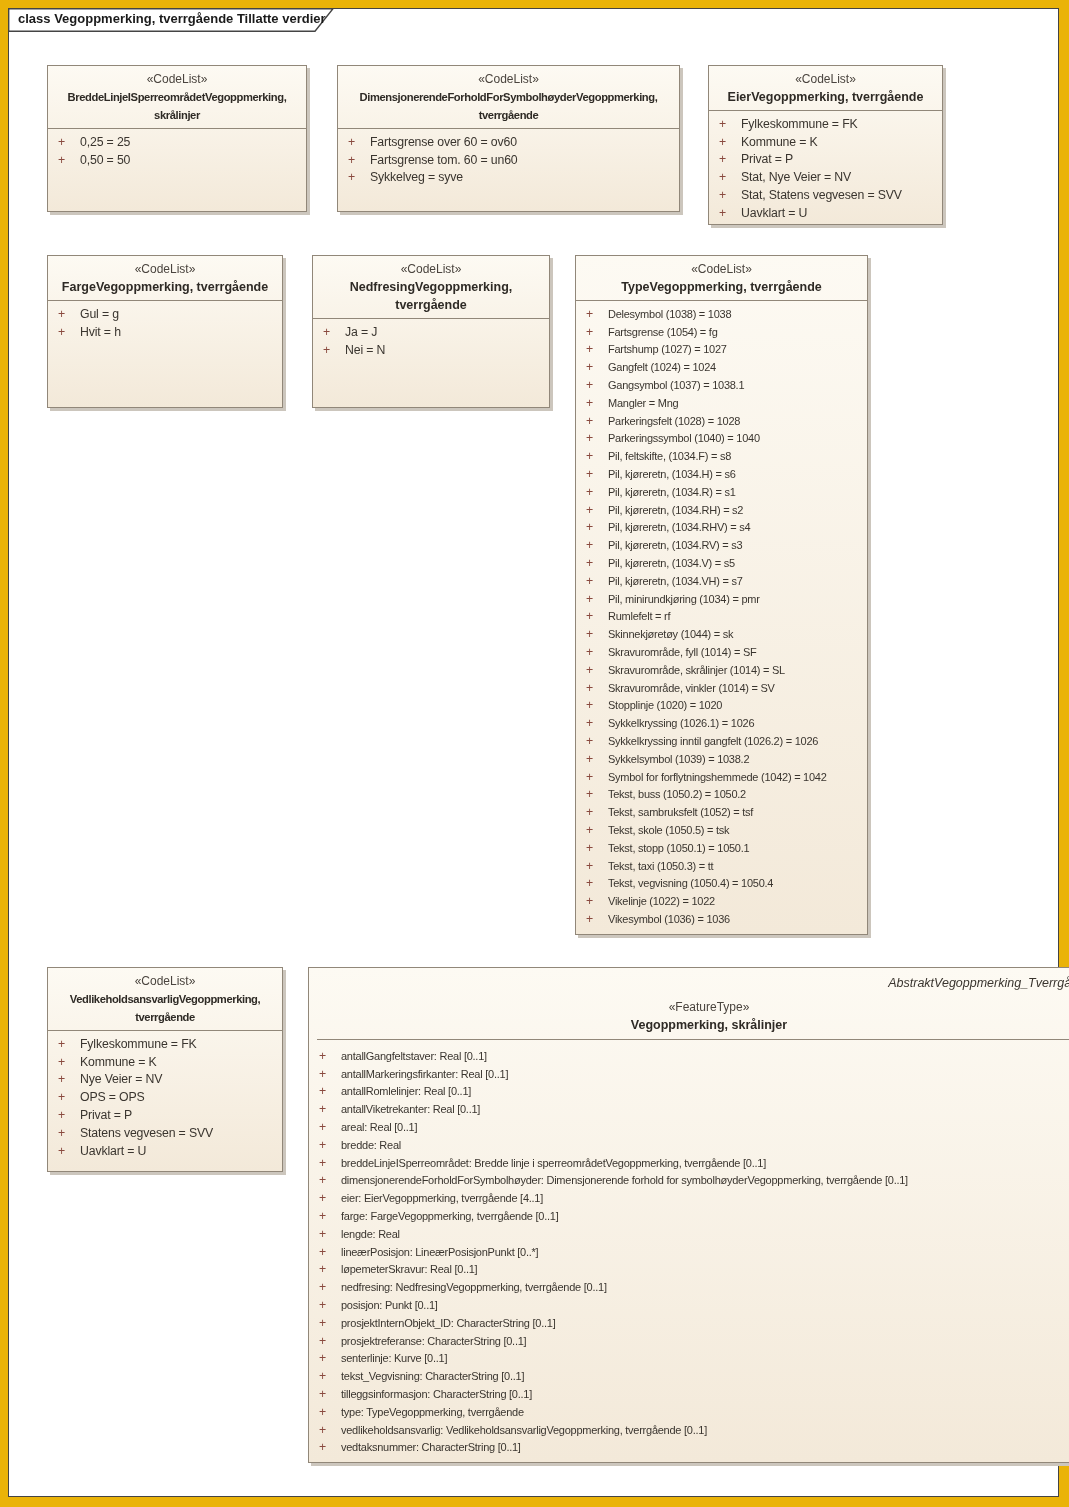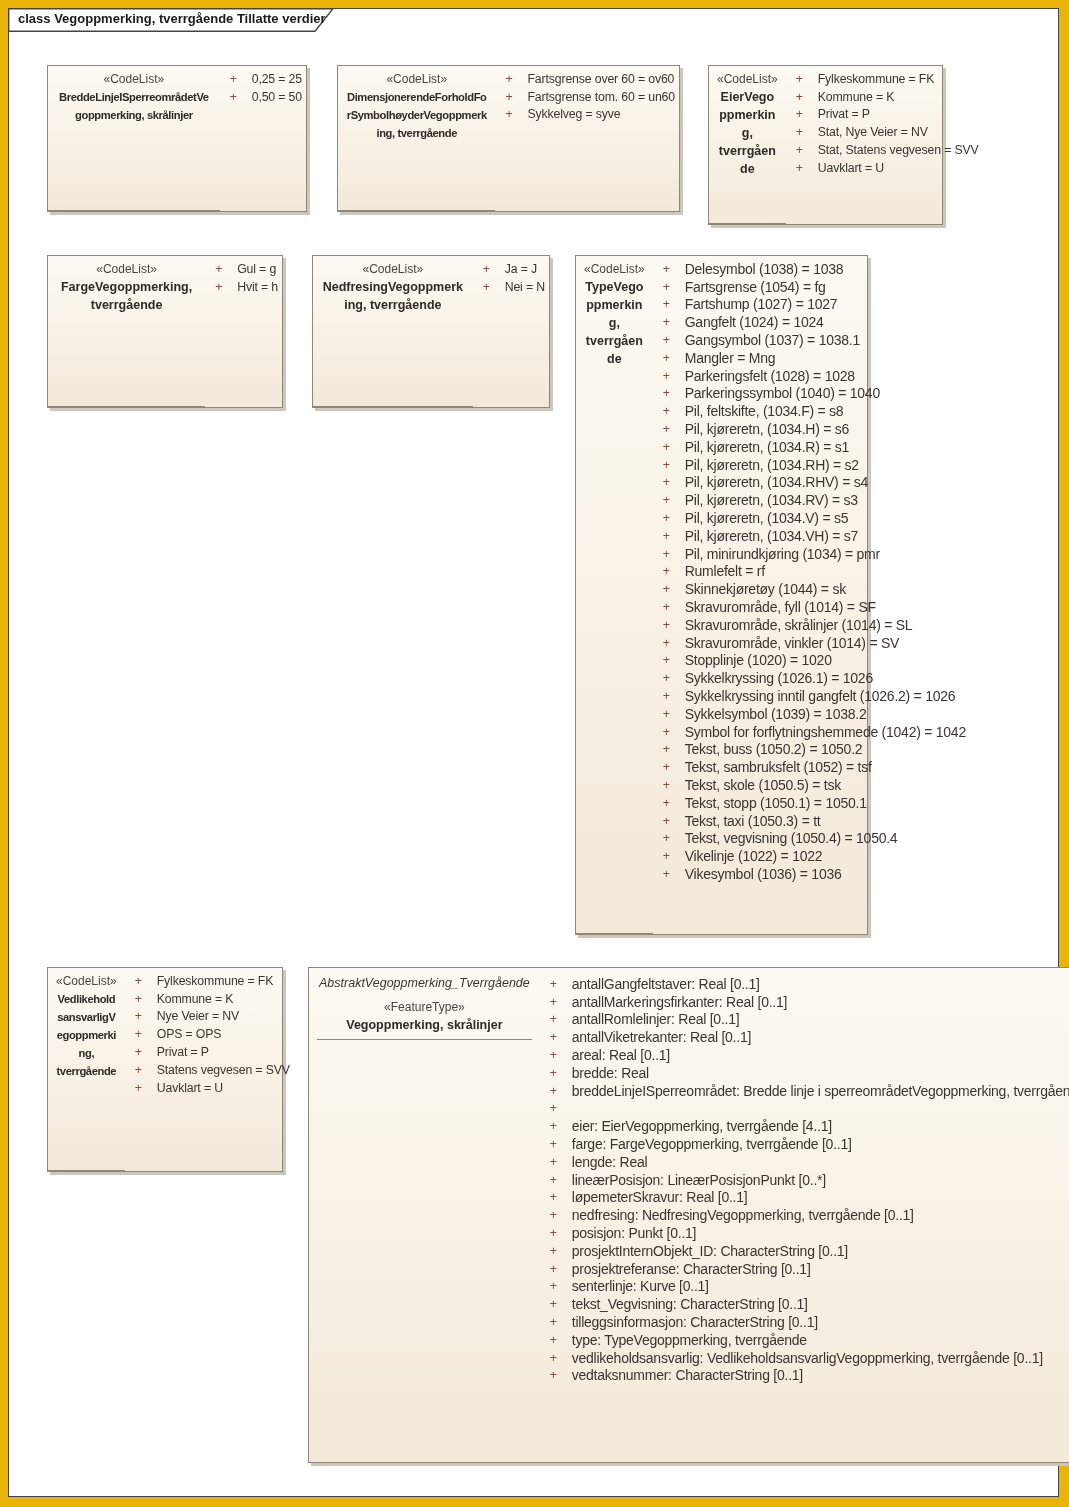--- a/index.html
+++ b/index.html
@@ -16,42 +16,42 @@
   .tab-label{
     position:absolute;left:18px;top:11px;font-size:13px;font-weight:bold;color:#1a1a1a;
     white-space:nowrap;
   }
   
   .uml-box{
     position:absolute;box-sizing:border-box;
     border:1.2px solid #918779;
     background:linear-gradient(#fdfaf3, #f3e9d9);
     box-shadow:3px 3px 0 #ccc6bd;
-    display:flex;
+    display:flex;flex-direction:column;
   }
   .box-header{
     padding:5px 8px 4px 8px;text-align:center;
     border-bottom:1.2px solid #918779;
   }
   .feature .box-header{border-bottom:none;padding-bottom:0;}
   .stereotype{font-size:12px;line-height:17px;color:#4a443e;}
   .box-title{font-size:12.5px;font-weight:bold;line-height:18px;color:#2e2a25;overflow-wrap:anywhere;}
   .box-title.tight{font-size:11.2px;letter-spacing:-0.4px;line-height:18px;}
   .classifier{
     font-size:12.5px;font-style:italic;text-align:right;line-height:16px;
     padding:2px 2px 8px 2px;color:#3a352f;
   }
   .divider{border-top:1.2px solid #918779;margin-top:5px;}
   ul.box-items{
     list-style:none;margin:0;padding:4px 4px 4px 0;flex:1;
   }
   .row{display:flex;height:17.8px;align-items:center;white-space:nowrap;}
   .plus{width:22px;padding-left:10px;flex:none;color:#8a4a3f;font-size:12.3px;}
   .itext{font-size:12.3px;letter-spacing:-0.15px;color:#3a352f;}
-  .small-items .itext{font-size:14px;letter-spacing:-0.25px;text-align:center;}
+  .small-items .itext{font-size:11px;letter-spacing:-0.25px;text-align:center;}
   
   .b-bredde      {left:47px;  top:65px;  width:260px; height:147px;}
   .b-dimensjon   {left:337px; top:65px;  width:343px; height:147px;}
   .b-eier        {left:708px; top:65px;  width:235px; height:160px;}
   .b-farge       {left:47px;  top:255px; width:236px; height:153px;}
   .b-nedfresing  {left:312px; top:255px; width:238px; height:153px;}
   .b-type        {left:575px; top:255px; width:293px; height:680px;}
   .b-vedlikehold {left:47px;  top:967px; width:236px; height:205px;}
   .b-feature     {left:308px; top:967px; width:802px; height:496px;}
 </style>
@@ -389,20 +389,21 @@
         <li class="row">
           <span class="plus">+</span>
           <span class="itext">bredde: Real</span>
         </li>
         <li class="row">
           <span class="plus">+</span>
           <span class="itext">breddeLinjeISperreområdet: Bredde linje i sperreområdetVegoppmerking, tverrgående [0..1]</span>
         </li>
         <li class="row">
           <span class="plus">+</span>
+          <span class="itext">dimensjonerendeForholdForSymbolhøyder: Dimensjonerende forhold for symbolhøyderVegoppmerking, tverrgående [0..1]</span>
         </li>
         <li class="row">
           <span class="plus">+</span>
           <span class="itext">eier: EierVegoppmerking, tverrgående [4..1]</span>
         </li>
         <li class="row">
           <span class="plus">+</span>
           <span class="itext">farge: FargeVegoppmerking, tverrgående [0..1]</span>
         </li>
         <li class="row">

